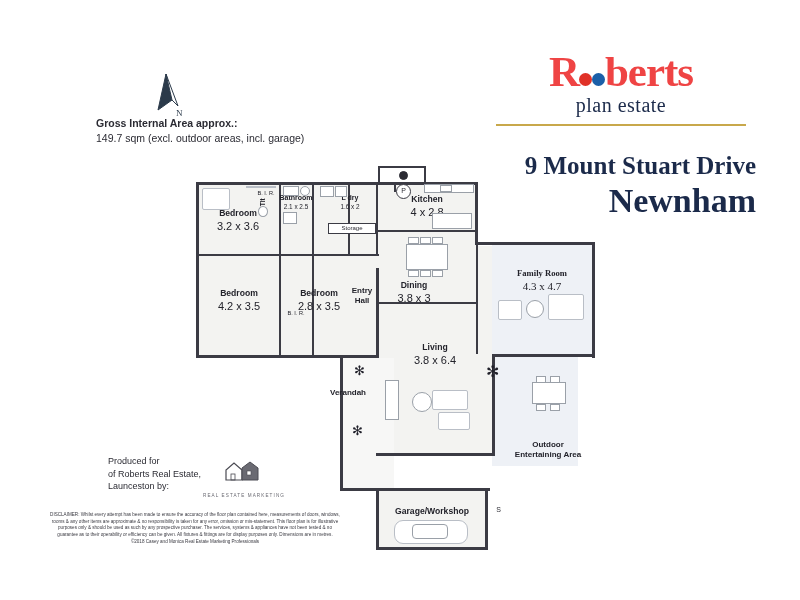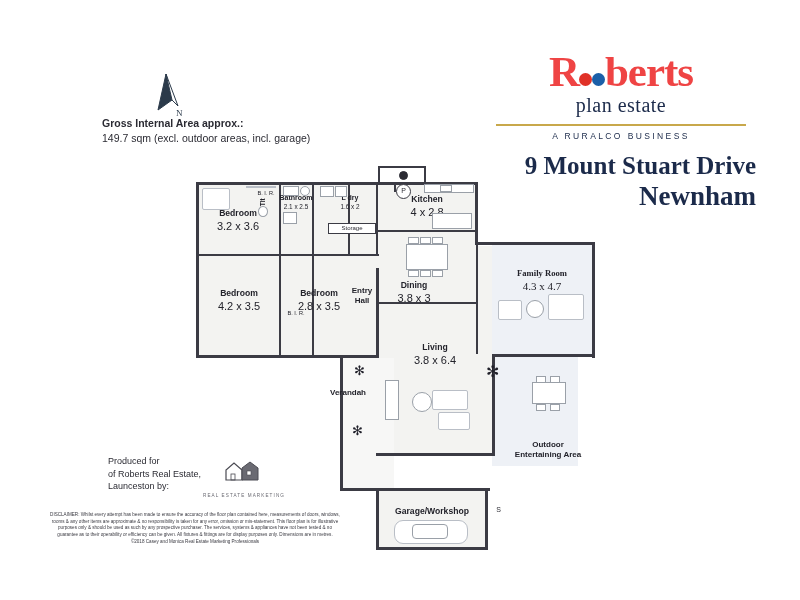--- a/index.html
+++ b/index.html
@@ -38,24 +38,24 @@
   }
   .dot-red{display:inline-block;width:13px;height:13px;border-radius:50%;background:#e03127;vertical-align:baseline;}
   .dot-blue{display:inline-block;width:13px;height:13px;border-radius:50%;background:#1b5fa8;vertical-align:baseline;}
 
   .address{
     position:absolute;right:44px;top:152px;text-align:right;width:330px;
     font-family:"Liberation Serif", serif;
     color:#1b2a4a;
   }
   .address .l1{font-size:25px;font-weight:bold;line-height:1.15;}
-  .address .l2{font-size:27px;font-weight:bold;line-height:1.15;}
-
-  
-  .gia{position:absolute;left:96px;top:116px;font-size:10.5px;line-height:1.45;color:#2b2b33;margin-left:6px;}
+  .address .l2{font-size:34px;font-weight:bold;line-height:1.15;}
+
+  
+  .gia{position:absolute;left:96px;top:116px;font-size:10.5px;line-height:1.45;color:#2b2b33;}
   .gia b{font-size:10.5px;}
 
   
   .north{position:absolute;left:148px;top:70px;width:40px;height:48px;}
 
   
   .producer{position:absolute;left:108px;top:455px;width:200px;font-size:9px;line-height:1.4;}
   .producer .pl{color:#2b2b33;}
   .producer .nm{font-weight:bold;font-style:italic;font-size:10.5px;}
   .logo-cm{position:absolute;left:196px;top:458px;width:96px;text-align:center;}
@@ -98,21 +98,20 @@
 <body>
 
 <div class="canvas">
 
   <div class="brand">
     <div class="brand-word">
       <span>R</span><span class="dot-red"></span><span class="dot-blue"></span><span>berts</span>
     </div>
     <div class="brand-sub">plan estate</div>
     <div class="brand-rule"></div>
-    <div class="brand-tag">A RURALCO BUSINESS</div>
   </div>
 
   <div class="address">
     <div class="l1">9 Mount Stuart Drive</div>
     <div class="l2">Newnham</div>
   </div>
 
   <div class="gia">
     <b>Gross Internal Area approx.:</b><br>
     <span>149.7 sqm (excl. outdoor areas, incl. garage)</span>

